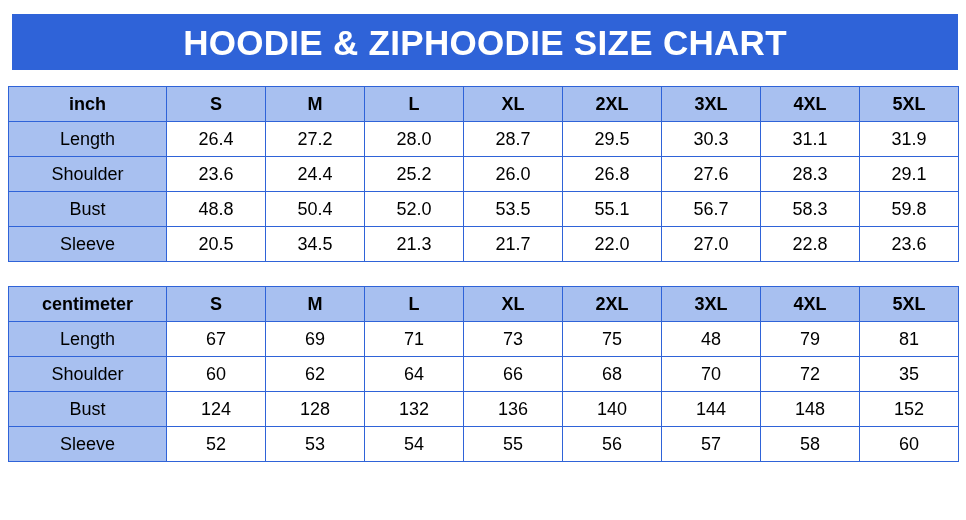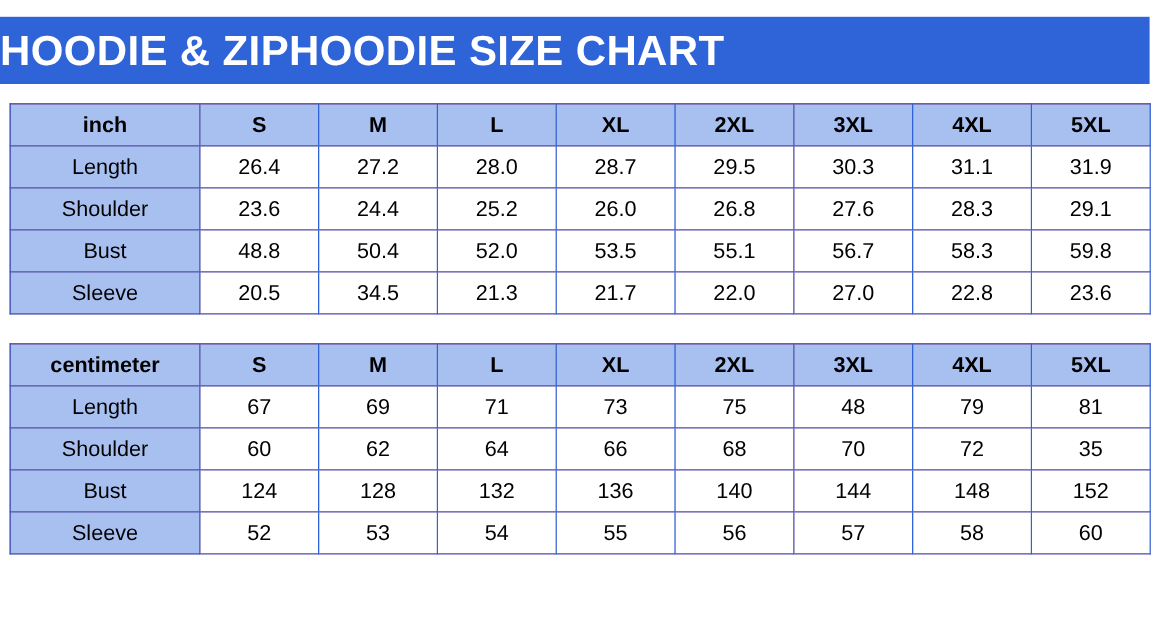--- a/index.html
+++ b/index.html
@@ -14,42 +14,43 @@
     overflow: hidden;
   }
   .page {
     width: 966px;
     height: 520px;
     position: relative;
     box-sizing: border-box;
     padding: 0;
   }
   .title-bar {
-    margin: 14px 8px 0 0;
+    margin: 14px 8px 0 12px;
     height: 56px;
     background: #2f63d8;
     display: flex;
     align-items: center;
-    justify-content: flex-start;
+    justify-content: center;
   }
   .title-bar h1 {
     margin: 0;
     color: #ffffff;
     font-size: 35px;
     font-weight: bold;
     letter-spacing: 0.3px;
     line-height: 1;
     white-space: nowrap;
   }
   table.size-table {
     border-collapse: collapse;
     table-layout: fixed;
     width: 950px;
     margin: 0 8px;
     background: #ef4444;
+    border-radius: 31px;
   }
   table.size-table td,
   table.size-table th {
     border: 1px solid #2f63d8;
     text-align: center;
     font-size: 18px;
     color: #000000;
     height: 35px;
     padding: 0;
     box-sizing: border-box;

